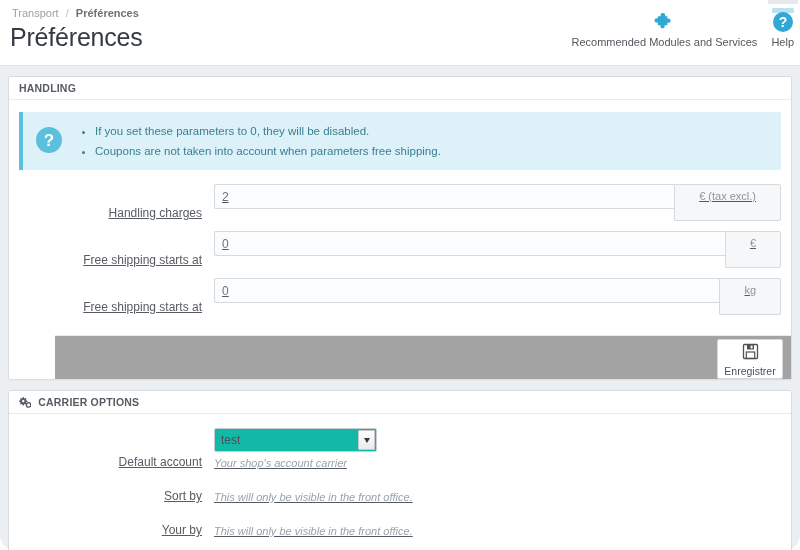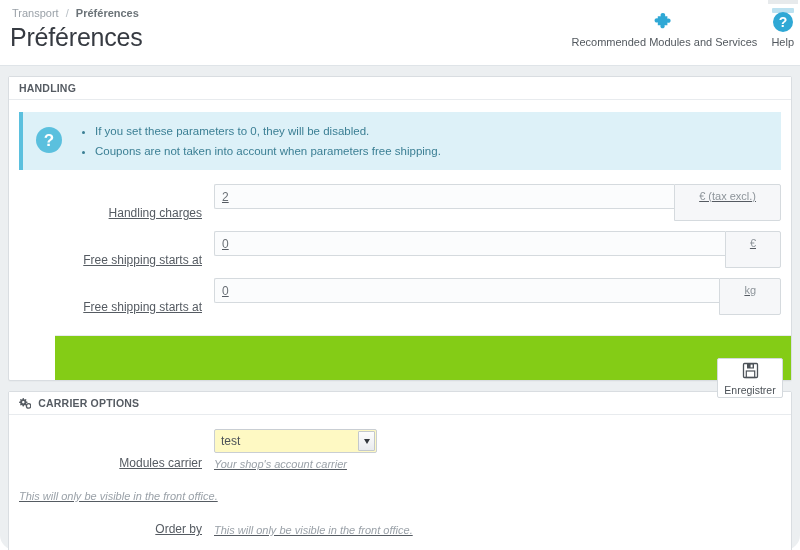--- a/index.html
+++ b/index.html
@@ -122,23 +122,23 @@
   }
   .panel-head .cogs-icon {
     margin-right: 4px;
     color: #555b62;
     font-size: 11px;
     position: relative;
     top: 1px;
   }
   .panel-body { padding: 12px 10px 10px 10px; }
   .panel-foot {
-    background: #84cc16;
+    background: #a3a3a3;
     border-top: 1px solid #e8ebee;
-    padding: 22px 8px;
+    padding: 3px 8px;
     text-align: right;
     height: 44px;
     margin-left: 46px;
   }
 
   
   .alert-info {
     background: #ddf1f8;
     border-left: 4px solid #5bc0de;
     display: flex;
@@ -207,21 +207,21 @@
   }
 
   
   .sel-wrap { position: relative; width: 163px; }
   .sel-wrap select {
     -webkit-appearance: none;
     appearance: none;
     width: 163px;
     height: 24px;
     border: 1px solid #c9ced3;
-    background: #fef9c3;
+    background: #14b8a6;
     padding: 0 22px 0 6px;
     font-family: "Liberation Sans", sans-serif;
     font-size: 12px;
     color: #4c5258;
     border-radius: 2px;
     outline: none;
   }
   .sel-arrow {
     position: absolute;
     right: 2px; top: 2px;
@@ -381,42 +381,43 @@
             <path fill="#555b62" d="M7.2 4.3l-.5-.9.6-1-.8-.8-1 .6-.9-.4L4.3.5H3.2L2.9 1.8l-.9.4-1-.6-.8.8.6 1-.4.9-1.3.3v1.1l1.3.3.4.9-.6 1 .8.8 1-.6.9.4.3 1.3h1.1l.3-1.3.9-.4 1 .6.8-.8-.6-1 .4-.9 1.3-.3V4.6L7.2 4.3zM3.8 6.4c-.7 0-1.3-.6-1.3-1.3s.6-1.3 1.3-1.3 1.3.6 1.3 1.3-.6 1.3-1.3 1.3z" transform="translate(0.8,0.6) scale(0.92)"></path>
             <circle cx="9.6" cy="8.9" r="2.2" fill="none" stroke="#555b62" stroke-width="1.3"></circle>
           </svg>
         </span>
         <span>CARRIER OPTIONS</span>
       </div>
 
       <div class="panel-body" style="padding-top:14px;">
 
         <div class="form-row">
-          <div class="lbl">Modules carrier</div>
+          <div class="lbl">Default account</div>
           <div class="ctrl">
             <div class="sel-wrap">
               <select>
                 <option selected="">test</option>
               </select>
               <span class="sel-arrow">
                   <i></i>
                 </span>
             </div>
             <div class="help-text">Your shop's account carrier</div>
           </div>
         </div>
 
         <div class="form-row" style="margin-top:14px;">
+          <div class="lbl">Sort by</div>
           <div class="ctrl">
             <div class="help-text">This will only be visible in the front office.</div>
           </div>
         </div>
 
         <div class="form-row" style="margin-top:14px;">
-          <div class="lbl">Order by</div>
+          <div class="lbl">Your by</div>
           <div class="ctrl">
             <div class="help-text">This will only be visible in the front office.</div>
           </div>
         </div>
 
       </div>
 
     </div>
 
   </div>

